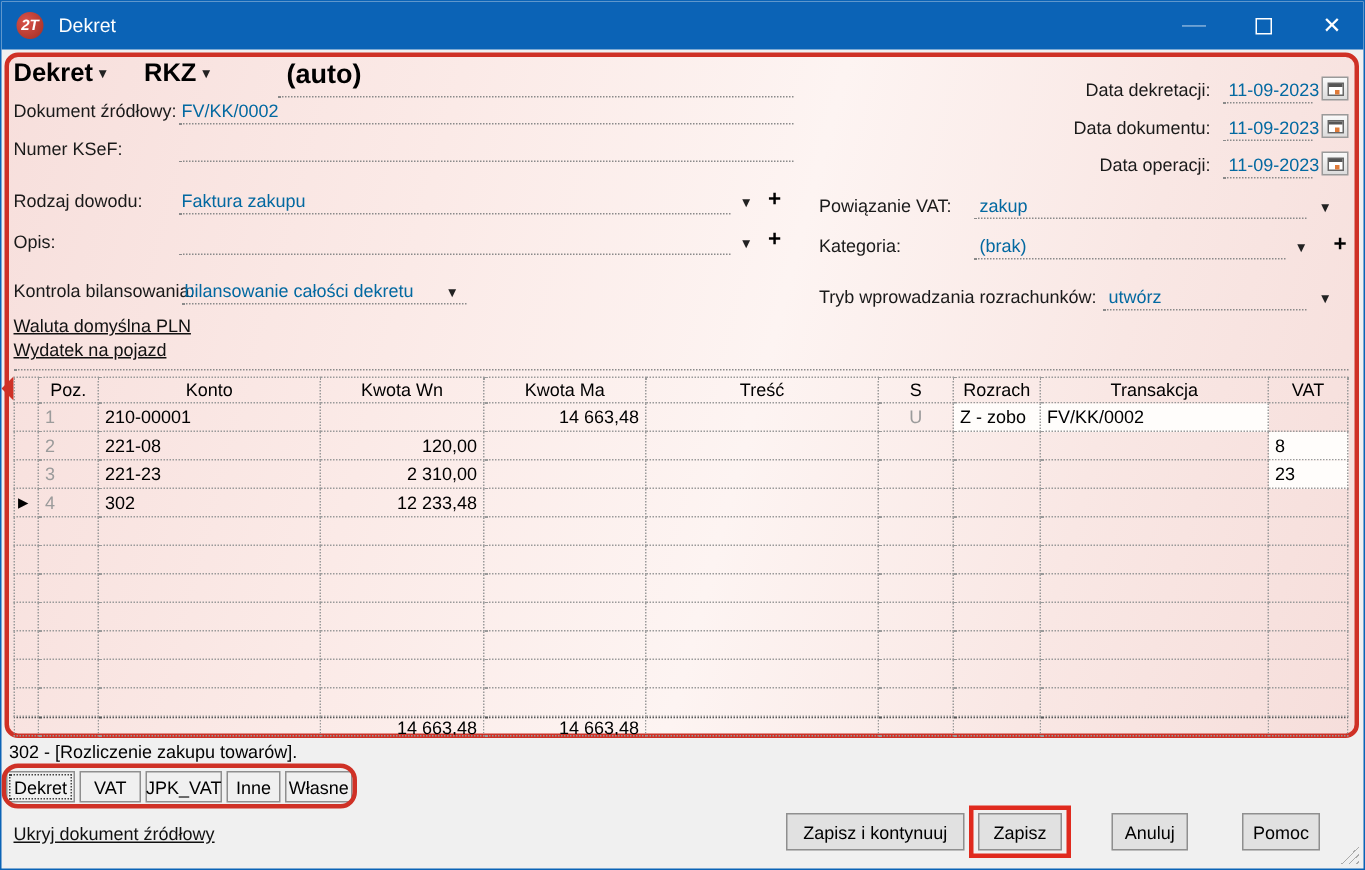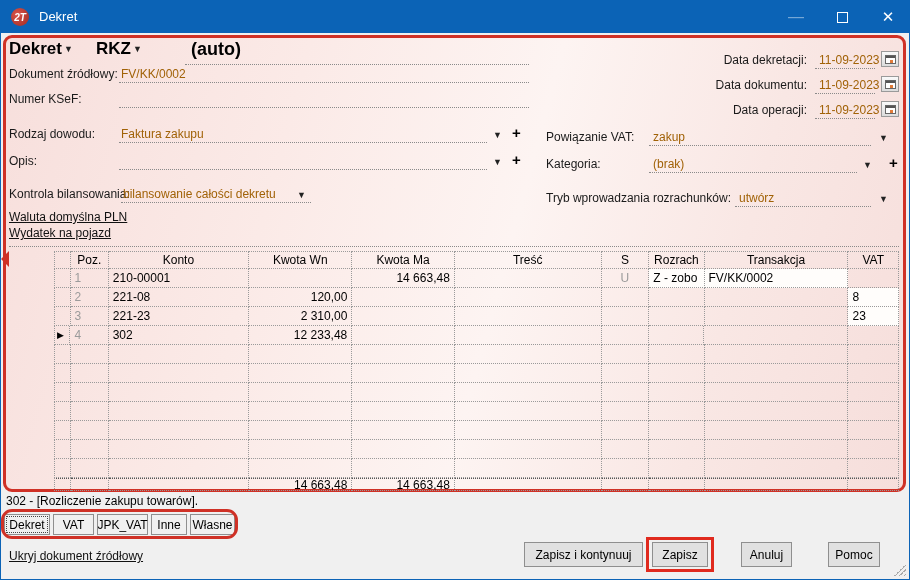--- a/index.html
+++ b/index.html
@@ -24,38 +24,38 @@
   .panel {
     position:absolute; left:2px; top:34px; width:903px; height:457px;
     border:3px solid #cf3126; border-radius:9px;
     background:linear-gradient(105deg,#f7dfdc 0%, #fbeae7 30%, #fdf4f2 55%, #f9e7e4 78%, #f6dedb 100%);
   }
   .edge-chevron { position:absolute; left:0px; top:250px; width:0; height:0;
     border-top:8px solid transparent; border-bottom:8px solid transparent; border-right:8px solid #cf3126; }
   
   .abs { position:absolute; white-space:nowrap; }
   .lbl { font-size:12px; color:#1a1a1a; }
-  .val { font-size:12px; color:#a16207; }
+  .val { font-size:12px; color:#0369a1; }
   .h1  { font-size:17px; font-weight:bold; color:#000; }
   .h1 .caret { font-size:9px; vertical-align:2px; margin-left:2px; }
   .auto { font-size:18px; font-weight:bold; }
   .dotline { position:absolute; border-bottom:1px dotted #8a8a8a; height:1px; }
   .caret { font-size:9px; color:#222; }
   .plus { font-size:15px; font-weight:bold; color:#000; line-height:1; }
   .linktext { font-size:12px; color:#111; text-decoration:underline; }
   .r-align { text-align:right; }
   
   .cal { position:absolute; width:18px; height:16px; background:linear-gradient(#fafafa,#dcdcdc);
     border:1px solid #9a9a9a; display:flex; align-items:center; justify-content:center; }
   .cal .grid { width:11px; height:9px; background:#fff; border:1px solid #666; position:relative; }
   .cal .grid:before { content:""; position:absolute; left:0; top:0; right:0; height:2px; background:#555; }
   .cal .grid:after { content:""; position:absolute; left:4px; top:4px; width:3px; height:3px; background:#e07b39; }
   
   .tbl { position:absolute; left:8px; top:250px; width:890px; }
-  .trow { display:flex;padding-left:45px; }
+  .trow { display:flex; }
   .tc { border-right:1px dotted #9a9a9a; border-bottom:1px dotted #9a9a9a; font-size:12px; color:#000;
         height:19px; line-height:18px; overflow:hidden; padding:0 4px; }
   .trow .tc:first-child { border-left:1px dotted #9a9a9a; }
   .thead .tc { height:18px; line-height:17px; text-align:center; border-top:1px dotted #9a9a9a; }
   .c0{width:17px;} .c1{width:40px;} .c2{width:148px;} .c3{width:109px;} .c4{width:108px;}
   .c5{width:155px;} .c6{width:50px;} .c7{width:58px;} .c8{width:152px;} .c9{width:53px;}
   .num { text-align:right; }
   .gray { color:#9b9b9b; }
   .ctr { text-align:center; }
   .wcell { background:#fffdfb; }

